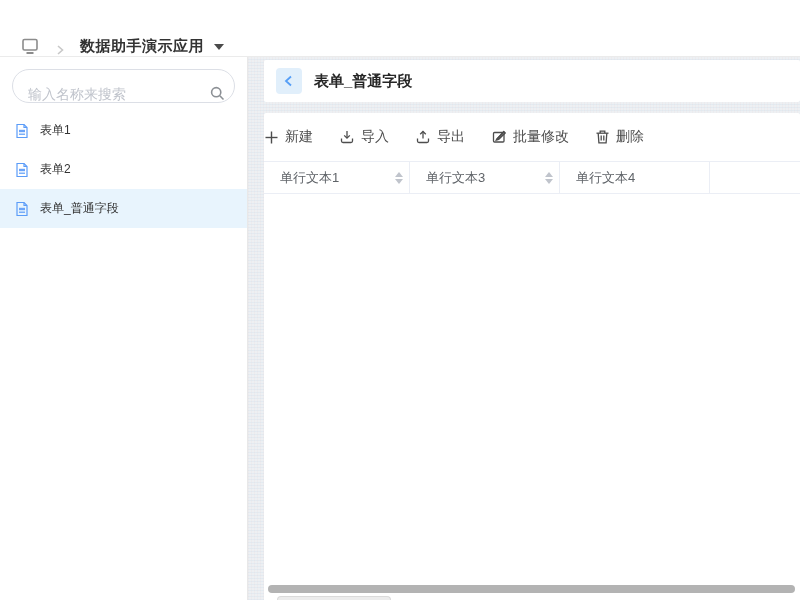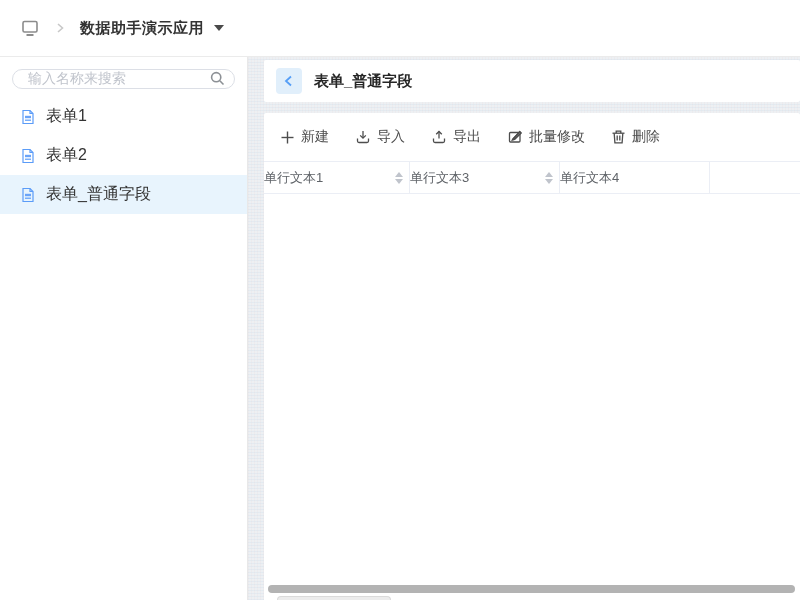--- a/index.html
+++ b/index.html
@@ -1,66 +1,66 @@
 <!DOCTYPE html>
 <html><head>
 <meta charset="utf-8">
 <style>
   * { margin:0; padding:0; box-sizing:border-box; }
   html,body { width:800px; height:600px; overflow:hidden; background:#fff;
     font-family:"Liberation Sans","DejaVu Sans",sans-serif; }
 
   
-  .top-header { height:57px; display:flex; align-items:center; gap:14px;
+  .top-header { height:57px; display:flex; align-items:flex-end; gap:14px;
     padding-left:20px; background:#fff; border-bottom:1px solid #ebebeb; }
   .app-title { font-size:15px; font-weight:700; color:#333; letter-spacing:.5px; }
   .crumb-sep { color:#c8c8c8; display:flex; align-items:center; }
   .caret-down { width:0; height:0; border-left:5px solid transparent;
     border-right:5px solid transparent; border-top:6px solid #4a4a4a; margin-left:2px; }
 
   
   .body-wrap { display:flex; height:543px; }
 
   
   .sidebar { width:248px; background:#fff; border-right:1px solid #e8e8e8;
     flex:none; padding-top:12px; }
-  .search-box { margin:0 12px 4px 12px; height:20px; border:1px solid #dcdfe6;
-    border-radius:17px; display:flex; align-items:flex-start; padding:0 12px 0 15px; background:#fff; }
+  .search-box { margin:0 12px 4px 12px; height:34px; border:1px solid #dcdfe6;
+    border-radius:17px; display:flex; align-items:flex-end; padding:0 12px 0 15px; background:#fff; }
   .search-box input { flex:1; border:none; outline:none; font-size:14px; color:#333;
     background:transparent; font-family:inherit; }
   .search-box input::placeholder { color:#c0c4cc; }
   .form-list { margin-top:8px; }
   .form-item { height:39px; display:flex; align-items:center; gap:10px;
-    padding-left:20px; font-size:16px; color:#333; cursor:pointer; }
+    padding-left:14px; font-size:12px; color:#333; cursor:pointer; }
   .form-item.selected { background:#e8f4fd; }
 
   
   .main { flex:1; background-color:#edf0f3;
     background-image:
       repeating-linear-gradient(0deg, rgba(186,209,230,.18) 0 1px, transparent 1px 3px),
       repeating-linear-gradient(90deg, rgba(233,200,200,.12) 0 1px, transparent 1px 3px);
     display:flex; flex-direction:column; padding-left:16px; overflow:hidden; }
 
   .title-card { margin-top:3px; height:42px; background:#fff; border-radius:2px;
     display:flex; align-items:center; gap:12px; padding-left:12px; flex:none; }
   .back-btn { width:26px; height:26px; border-radius:4px; background:#e1effb;
     display:flex; align-items:center; justify-content:center; cursor:pointer; flex:none; }
   .page-title { font-size:15px; font-weight:700; color:#262626; }
 
   .table-card { margin-top:11px; background:#fff; border-radius:2px; flex:1;
     display:flex; flex-direction:column; position:relative; }
 
   .toolbar { height:48px; display:flex; align-items:center; gap:26px;
-    padding-left:16px; flex:none; }
+    padding-left:0; flex:none; }
   .tool-btn { display:flex; align-items:center; gap:6px; font-size:14px;
     color:#4d4d4d; cursor:pointer; background:none; border:none; font-family:inherit; }
 
   .thead { display:flex; border-top:1px solid #ebeef5; border-bottom:1px solid #ebeef5;
     height:33px; flex:none; }
-  .th { display:flex; align-items:center; font-size:13px;
+  .th { display:flex; align-items:center; padding-left:16px; font-size:13px;
     color:#5f6368; border-right:1px solid #ebeef5; }
   .th:nth-child(1){ width:146px; } .th:nth-child(2){ width:150px; }
   .th:nth-child(3){ width:150px; } .th:nth-child(4){ flex:1; border-right:none;font-style:italic; }
   .sorter { margin-left:auto; margin-right:6px; display:flex; flex-direction:column;
     gap:2px; cursor:pointer; }
   .tri-up { width:0; height:0; border-left:4px solid transparent;
     border-right:4px solid transparent; border-bottom:5px solid #c0c4cc; }
   .tri-dn { width:0; height:0; border-left:4px solid transparent;
     border-right:4px solid transparent; border-top:5px solid #c0c4cc; }
 

